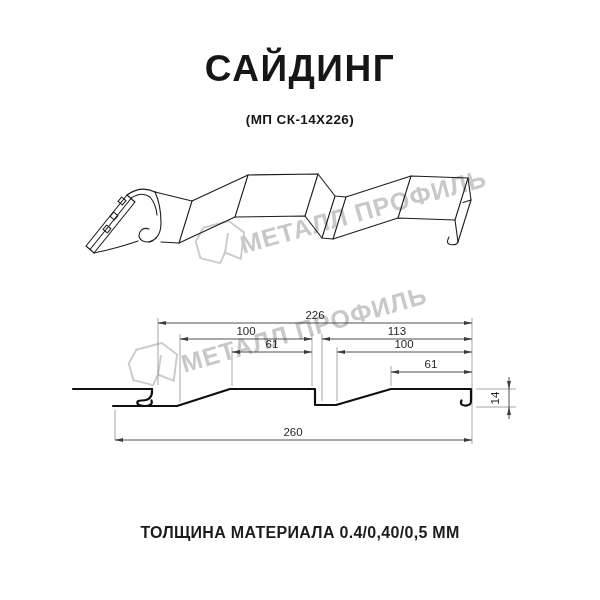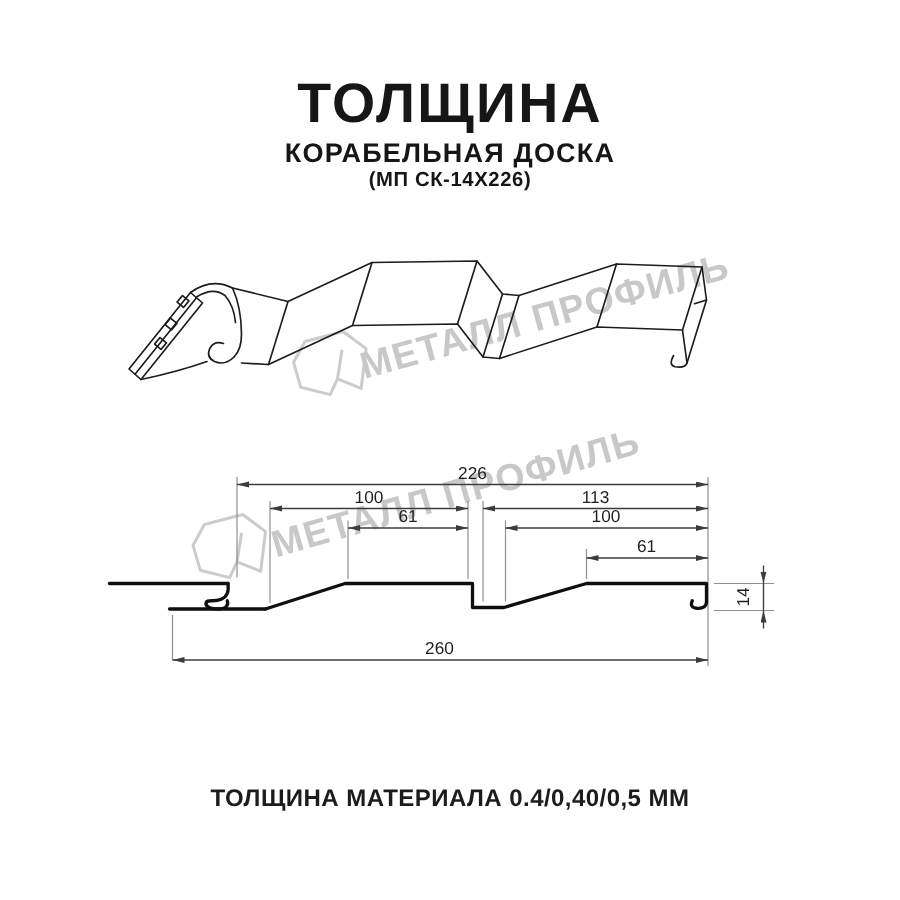--- a/index.html
+++ b/index.html
@@ -23,22 +23,21 @@
   svg.layer{position:absolute;left:0;z-index:2;}
   #view3d{top:147px;}
   #xsec{top:300px;}
   .dim-label{font-family:"Liberation Sans",sans-serif;font-size:11.5px;fill:#1f1f1f;}
 </style>
 </head>
 <body>
 
 <div class="page">
 
-  <div class="title">ТОЛЩИНА</div>
-  <div class="subtitle">КОРАБЕЛЬНАЯ ДОСКА</div>
+  <div class="title">САЙДИНГ</div>
   <div class="model">(МП СК-14Х226)</div>
 
   <svg id="wm1-logo" class="wm-logo" width="54" height="44" viewBox="0 0 54 44">
     <path d="M12,5 L38,1 L52,14 L46,40 L31,32 L25,42 L6,35 L3,18 Z" fill="none" stroke="#cccccc" stroke-width="2" stroke-linejoin="round"></path>
     <path d="M31,32 L36,13" fill="none" stroke="#cccccc" stroke-width="2"></path>
   </svg>
   <div id="wm1-text" class="wm-text">МЕТАЛЛ ПРОФИЛЬ</div>
 
   <svg id="wm2-logo" class="wm-logo" width="54" height="44" viewBox="0 0 54 44">
     <path d="M12,5 L38,1 L52,14 L46,40 L31,32 L25,42 L6,35 L3,18 Z" fill="none" stroke="#cccccc" stroke-width="2" stroke-linejoin="round"></path>

